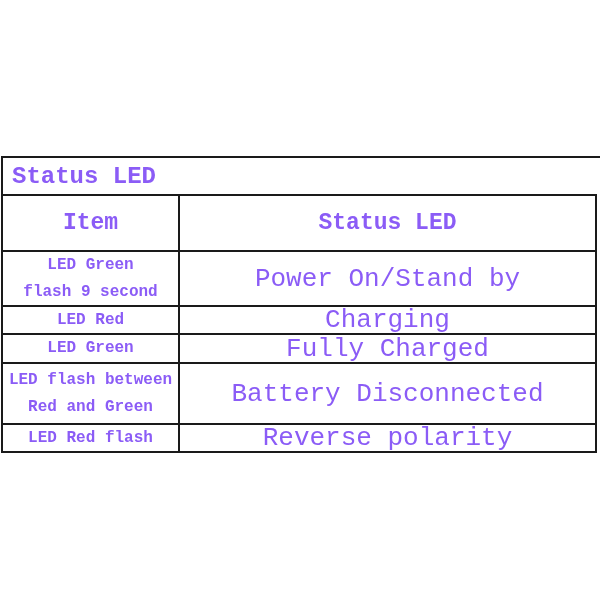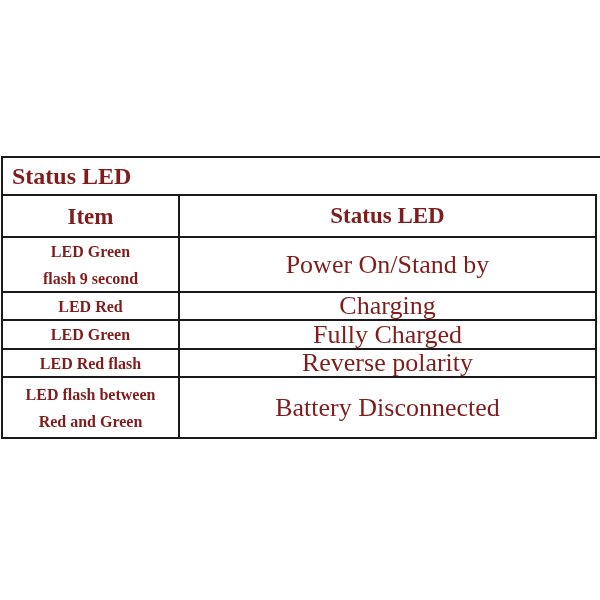--- a/index.html
+++ b/index.html
@@ -5,22 +5,22 @@
   html, body {
     margin: 0;
     padding: 0;
   }
   .page {
     position: relative;
     width: 600px;
     height: 600px;
     background: #ffffff;
     overflow: hidden;
-    font-family: Liberation Serif, serif;
-    color: #7f1d1d;
+    font-family: Liberation Mono, monospace;
+    color: #8b5cf6;
   }
   
   .top-line-ext {
     position: absolute;
     left: 595px;
     top: 156px;
     width: 5px;
     height: 2px;
     background: #1a1a1a;
   }
@@ -39,21 +39,21 @@
     border-top: 2px solid #1a1a1a;
   }
   .title-row {
     border-top: none;
     height: 36px;
     align-items: center;
     padding-left: 9px;
     font-weight: bold;
     font-size: 24px;
   }
-  .header-row { height: 42px; }
+  .header-row { height: 56px; }
   .r1 { height: 55px; }
   .r2 { height: 28px; justify-content: space-between; }
   .r3 { height: 29px; }
   .r4 { height: 28px; }
   .r5 { height: 61px; }
   .cell {
     display: flex;
     align-items: center;
     justify-content: center;
     text-align: center;
@@ -132,36 +132,36 @@
     <div class="row r3">
       <div class="cell item">
         <span class="line">LED Green</span>
         <span class="line"></span>
       </div>
       <div class="cell status">
         <span class="line">Fully Charged</span>
       </div>
     </div>
 
+    <div class="row r5">
+      <div class="cell item">
+        <span class="line">LED flash between</span>
+        <span class="line">Red and Green</span>
+      </div>
+      <div class="cell status">
+        <span class="line">Battery Disconnected</span>
+      </div>
+    </div>
+
     <div class="row r4">
       <div class="cell item">
         <span class="line">LED Red flash</span>
         <span class="line"></span>
       </div>
       <div class="cell status">
         <span class="line">Reverse polarity</span>
       </div>
     </div>
 
-    <div class="row r5">
-      <div class="cell item">
-        <span class="line">LED flash between</span>
-        <span class="line">Red and Green</span>
-      </div>
-      <div class="cell status">
-        <span class="line">Battery Disconnected</span>
-      </div>
-    </div>
-
     <div class="title-gap"></div>
   </div>
 
 </div>
 
 </body></html>

